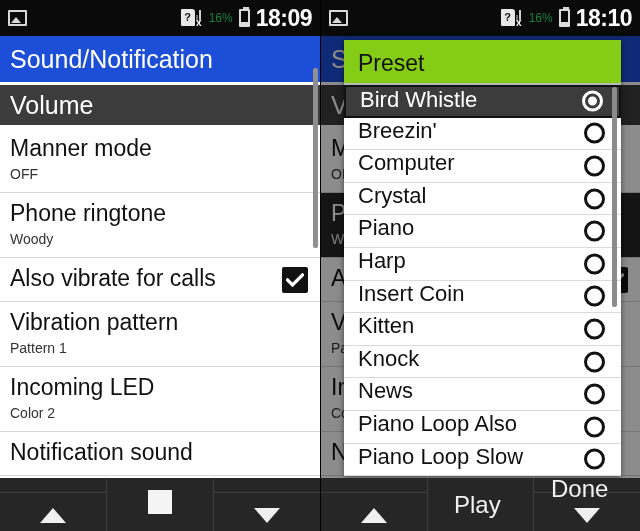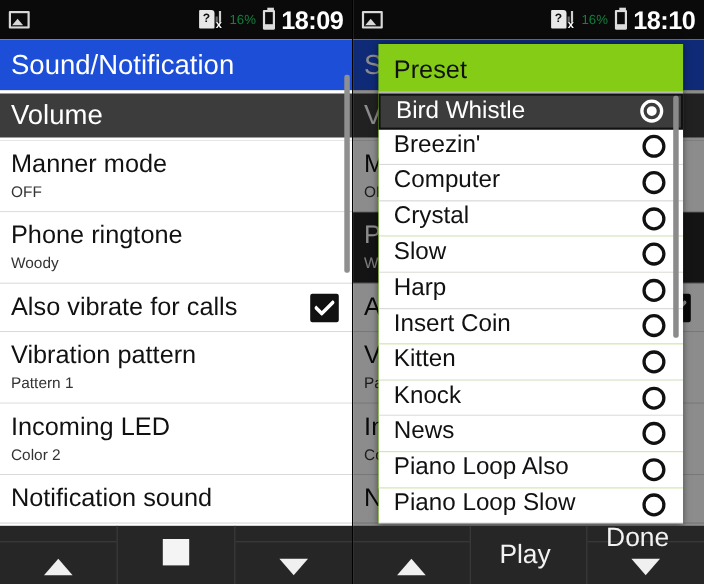--- a/index.html
+++ b/index.html
@@ -322,21 +322,21 @@
         </div>
         <div class="opt-row">
           <span class="opt-label">Computer</span>
           <span class="radio"></span>
         </div>
         <div class="opt-row">
           <span class="opt-label">Crystal</span>
           <span class="radio"></span>
         </div>
         <div class="opt-row">
-          <span class="opt-label">Slow</span>
+          <span class="opt-label">Piano</span>
           <span class="radio"></span>
         </div>
         <div class="opt-row">
           <span class="opt-label">Harp</span>
           <span class="radio"></span>
         </div>
         <div class="opt-row">
           <span class="opt-label">Insert Coin</span>
           <span class="radio"></span>
         </div>

